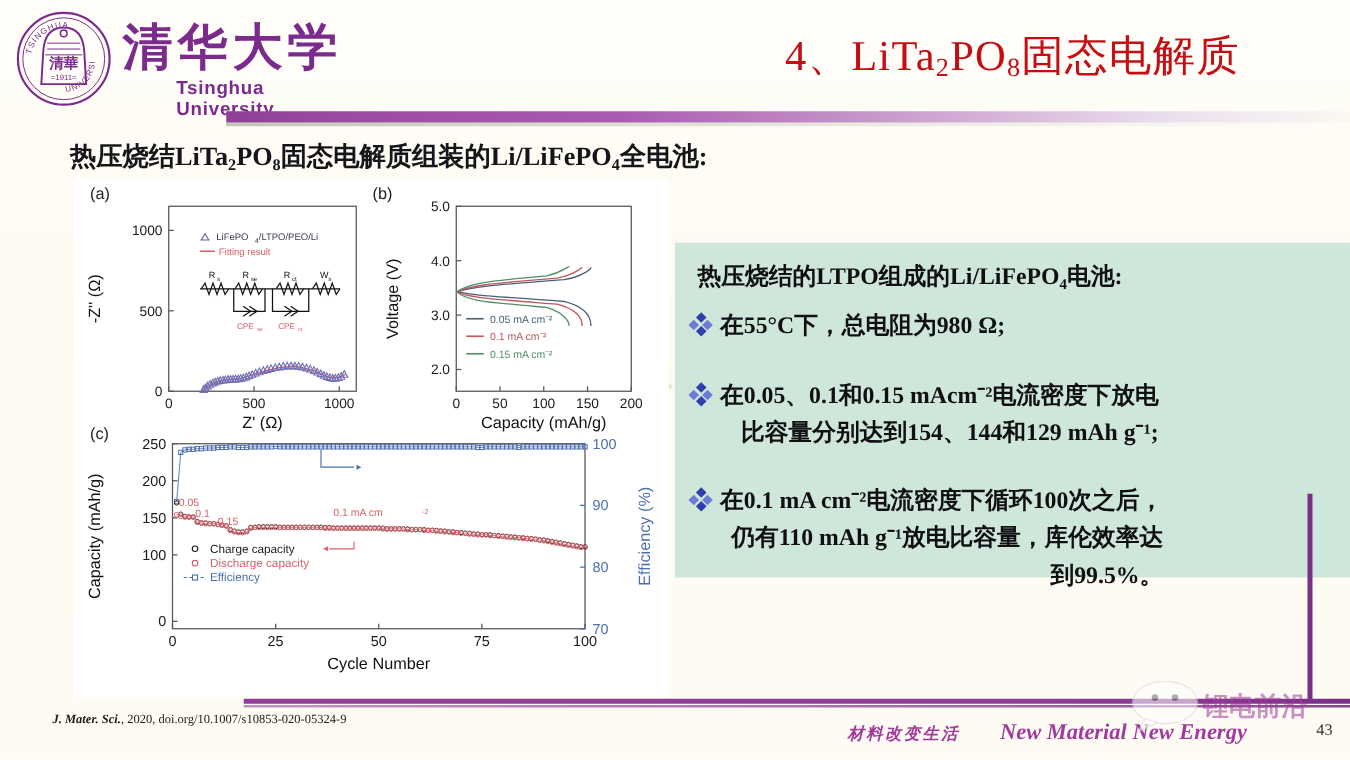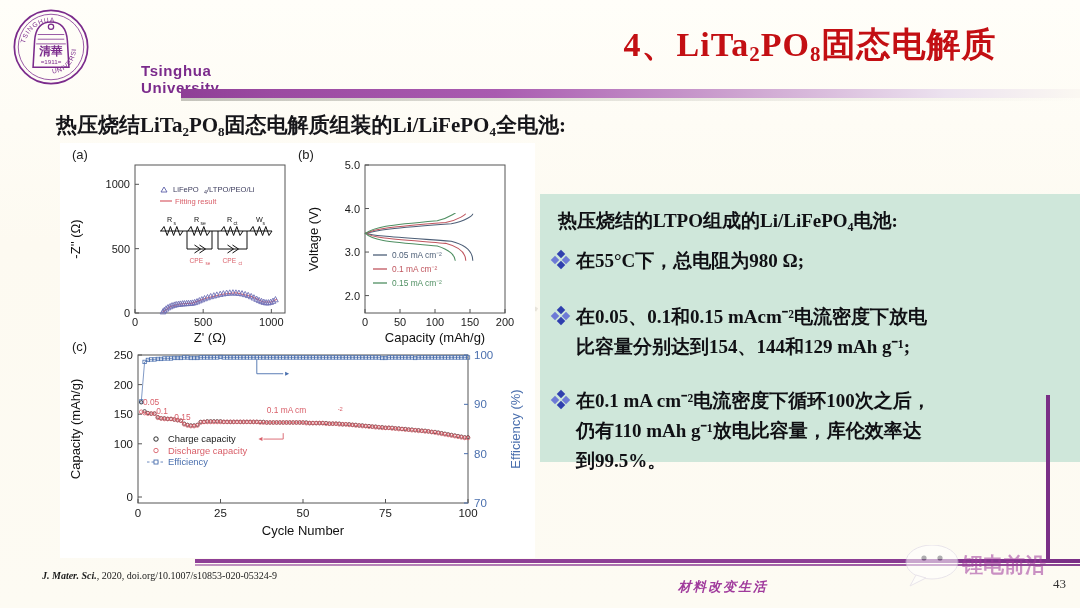--- a/index.html
+++ b/index.html
@@ -14,21 +14,21 @@
   
   .logo-wrap{position:absolute;left:12px;top:6px;width:270px;height:80px;}
   .seal{position:absolute;left:0;top:2px;width:78px;height:78px;}
   .cn-name{position:absolute;left:86px;top:10px;font-size:40px;color:#7b2b8c;
      font-family:"Liberation Serif",serif;font-weight:bold;letter-spacing:4px;
      line-height:44px;}
   .en-name{position:absolute;left:88px;top:56px;font-size:15px;color:#7b2b8c;
      font-family:"Liberation Sans",sans-serif;font-weight:bold;letter-spacing:.6px;margin-left:41px;}
 
   .title{position:absolute;left:560px;top:22px;width:500px;text-align:center;
-     font-size:34px;font-weight:bold;color:#c30f13;
+     font-size:34px;font-weight:normal;color:#c30f13;
      font-family:"Liberation Serif",serif;letter-spacing:1px;white-space:nowrap;}
   .title sub{font-size:21px;vertical-align:baseline;position:relative;top:5px;}
 
   
   .rule-top{position:absolute;left:181px;top:89px;width:899px;height:9px;
      background:linear-gradient(90deg,#8e3f96 0%,#9b4aa1 10%,#a95bb0 35%,#cda3d0 62%,#ece2ef 85%,#fbf8f2 100%);}
   .rule-top-shadow{position:absolute;left:181px;top:98px;width:899px;height:3px;
      background:linear-gradient(90deg,rgba(90,90,80,.35) 0%,rgba(150,150,140,.25) 45%,rgba(250,248,242,0) 100%);}
 
   
@@ -39,21 +39,21 @@
   
   .figure{position:absolute;left:60px;top:143px;width:475px;height:415px;
      background:#ffffff;}
 
   
   .greenbox{position:absolute;left:540px;top:194px;width:578px;height:268px;
      background:#ccе6d8;background:#cfe7da;}
   .gb-head{position:absolute;left:18px;top:14px;font-size:19px;font-weight:bold;
      color:#101014;font-family:"Liberation Serif",serif;white-space:nowrap;}
   .gb-head sub{font-size:12px;vertical-align:baseline;position:relative;top:4px;}
-  .bullet-row{position:absolute;left:12px;display:flex;align-items:flex-start;}
+  .bullet-row{position:absolute;left:12px;display:flex;align-items:flex-start;text-align:right;}
   .dia{width:17px;height:17px;flex:0 0 17px;position:relative;margin-top:5px;margin-right:7px;}
   .dia i{position:absolute;display:block;background:#2f3fae;width:6px;height:6px;
      transform:rotate(45deg);}
   .dia i:nth-child(1){left:5.5px;top:0px;background:#2f3fae;}
   .dia i:nth-child(2){left:0px;top:5.5px;background:#6d7ad6;}
   .dia i:nth-child(3){left:11px;top:5.5px;background:#6d7ad6;}
   .dia i:nth-child(4){left:5.5px;top:11px;background:#2f3fae;}
   .bl-text{font-size:19px;font-weight:bold;color:#101014;
      font-family:"Liberation Serif",serif;line-height:30px;}
 
@@ -98,20 +98,21 @@
       <text x="50" y="72" text-anchor="middle" font-size="8" fill="#7b2b8c" font-family="Liberation Sans, sans-serif">=1911=</text>
       <path id="arcTop" d="M16 52 A34 34 0 0 1 84 52" fill="none"></path>
       <path id="arcBot" d="M18 52 A32 32 0 0 0 82 52" fill="none"></path>
       <text font-size="8.4" fill="#7b2b8c" font-family="Liberation Sans, sans-serif" letter-spacing="1.1">
         <textPath href="#arcTop" startOffset="6%">TSINGHUA</textPath>
       </text>
       <text font-size="8.4" fill="#7b2b8c" font-family="Liberation Sans, sans-serif" letter-spacing="1.1">
         <textPath href="#arcBot" startOffset="52%">UNIVERSITY</textPath>
       </text>
     </svg>
+    <div class="cn-name">清华大学</div>
     <div class="en-name">Tsinghua University</div>
   </div>
 
   <div class="title">
     <span>4、LiTa</span><sub>2</sub><span>PO</span><sub>8</sub><span>固态电解质</span>
   </div>
 
   <div class="rule-top"></div>
   <div class="rule-top-shadow"></div>
 
@@ -656,20 +657,21 @@
   <div class="vbar"></div>
 
   <div class="rule-bot"></div>
   <div class="rule-bot2"></div>
 
   <div class="ref">
     <b>J. Mater. Sci.</b><span>, 2020, doi.org/10.1007/s10853-020-05324-9</span>
   </div>
 
   <div class="slogan-cn">材料改变生活</div>
+  <div class="slogan-en">New Material New Energy</div>
   <div class="pageno">43</div>
 
   <svg class="wechat" viewBox="0 0 170 45">
     <ellipse cx="32" cy="17" rx="26" ry="17" fill="#ffffff" stroke="#d8d2e4" stroke-width="1"></ellipse>
     <path d="M16 30 L10 41 L26 33 Z" fill="#ffffff" stroke="#d8d2e4" stroke-width="1"></path>
     <circle cx="24" cy="13" r="2.6" fill="#6f6f7a"></circle>
     <circle cx="40" cy="13" r="2.6" fill="#6f6f7a"></circle>
     <text x="62" y="27" font-family="DejaVu Sans, sans-serif" font-size="21" font-weight="bold" fill="#a03a9c">锂电前沿</text>
   </svg>
 

